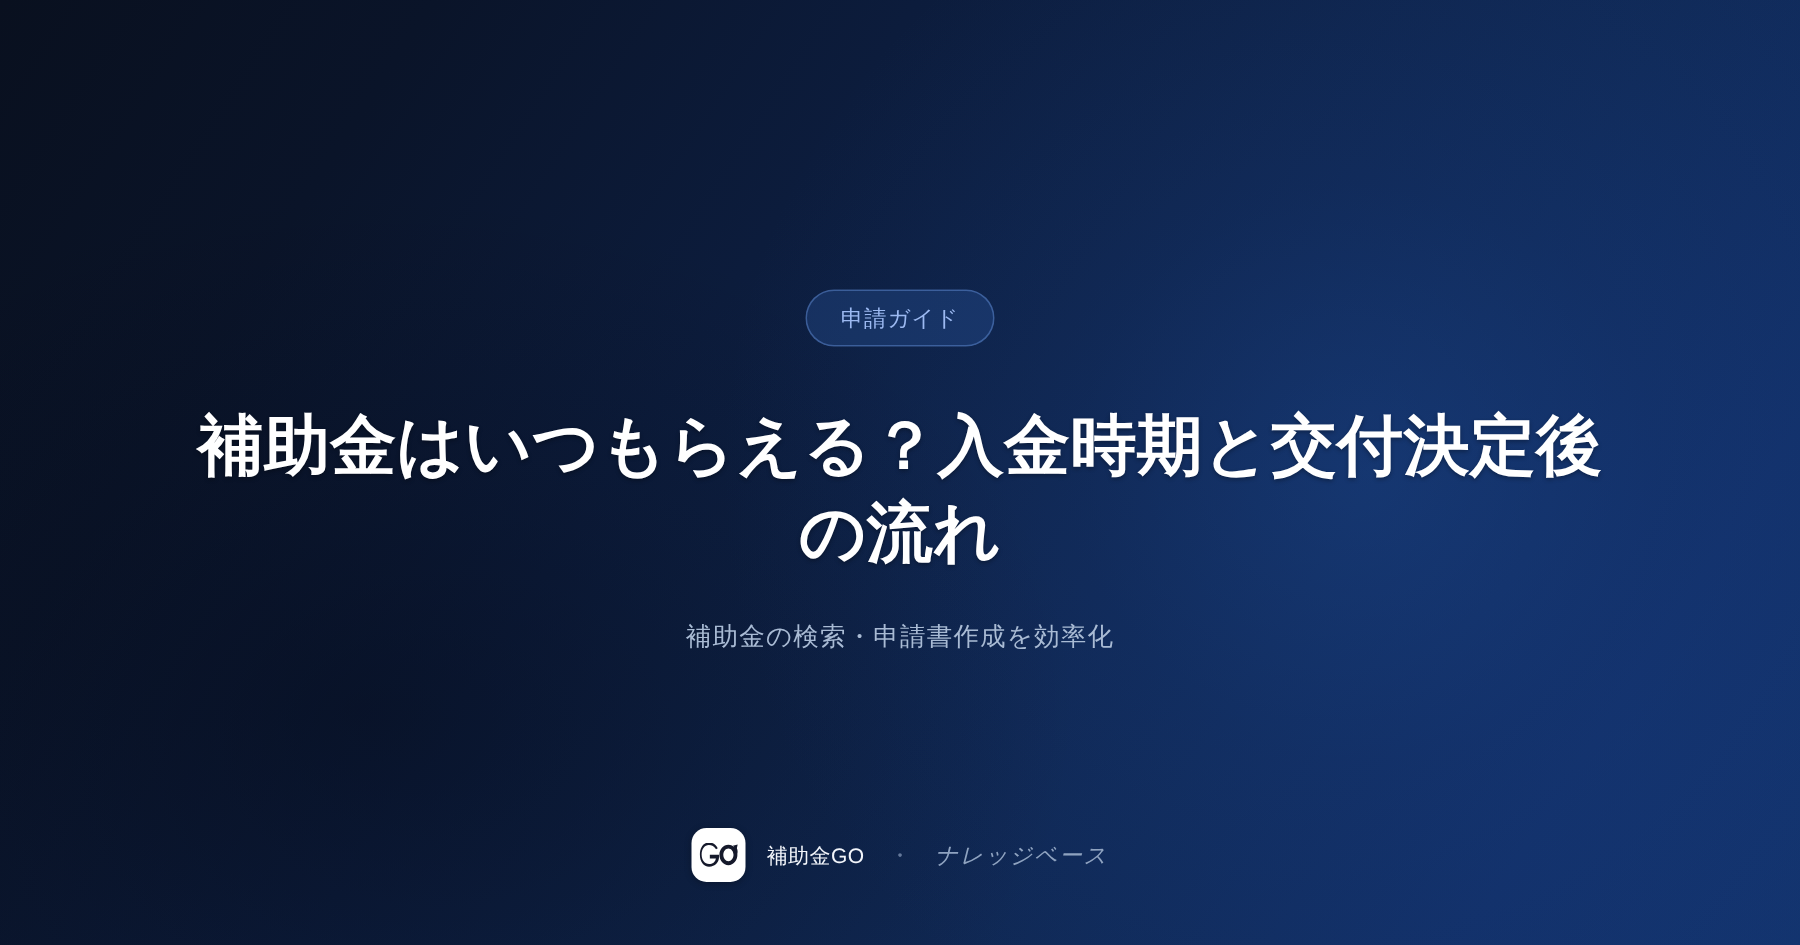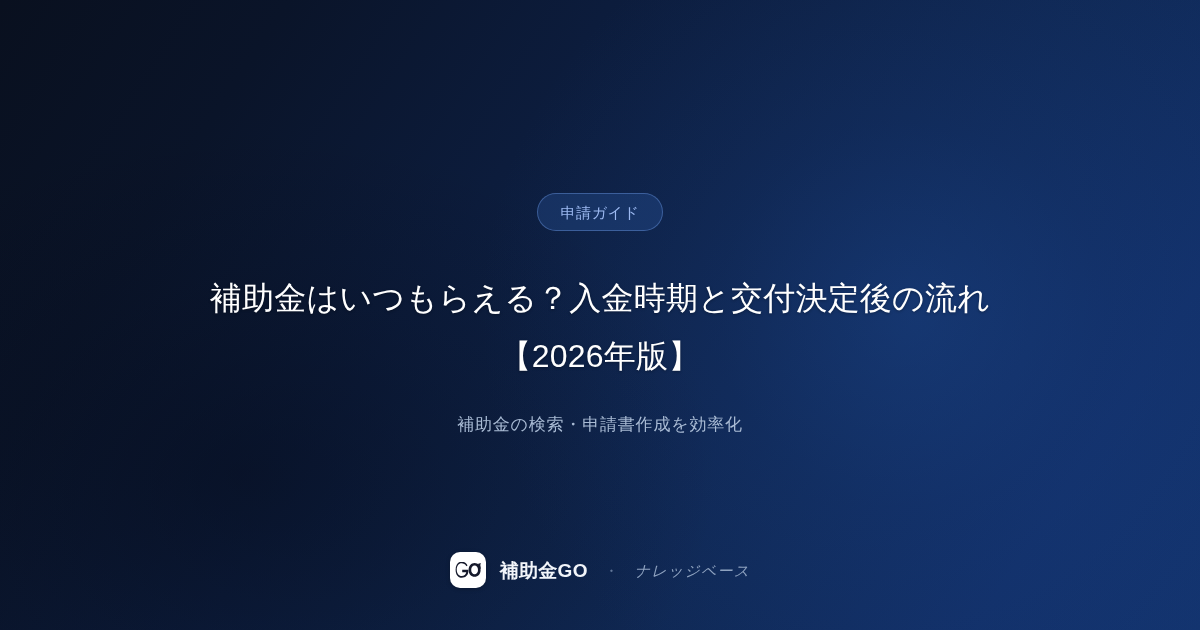--- a/index.html
+++ b/index.html
@@ -88,22 +88,22 @@
     letter-spacing: 0.6px;
     line-height: 1;
     box-sizing: border-box;
   }
 
   .title {
     margin: 38px 0 0 0;
     max-width: 980px;
     text-align: center;
     color: #ffffff;
-    font-size: 32px;
-    font-weight: 400;
+    font-size: 44px;
+    font-weight: 700;
     line-height: 58px;
     letter-spacing: 0.2px;
     text-shadow: 0 1px 3px rgba(0, 0, 0, 0.30);
   }
 
   .title .line {
     display: block;
   }
 
   .subtitle {
@@ -139,22 +139,22 @@
     flex: none;
     box-shadow: 0 1px 4px rgba(0, 0, 0, 0.25);
   }
 
   .logo-mark svg {
     display: block;
   }
 
   .brand-name {
     color: #f2f5fa;
-    font-size: 19px;
-    font-weight: 700;
+    font-size: 14px;
+    font-weight: 400;
     letter-spacing: 0.3px;
     line-height: 1;
   }
 
   .sep-dot {
     color: #64789a;
     font-size: 15px;
     line-height: 1;
     margin: 0 2px;
   }
@@ -175,21 +175,20 @@
 
   <div class="sheen"></div>
   <div class="vignette"></div>
 
   <div class="content">
 
     <div class="badge">申請ガイド</div>
 
     <h1 class="title">
       <span class="line">補助金はいつもらえる？入金時期と交付決定後の流れ</span>
-      <span class="line">【2026年版】</span>
     </h1>
 
     <p class="subtitle">補助金の検索・申請書作成を効率化</p>
 
   </div>
 
   <div class="footer">
 
     <div class="logo-mark">
       <svg width="26" height="16" viewBox="0 0 26 16" aria-hidden="true">

